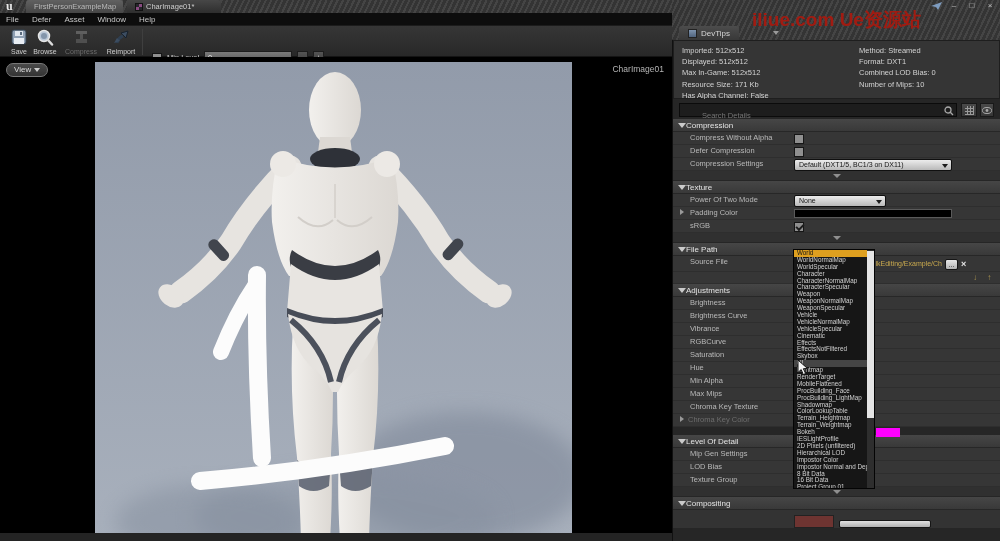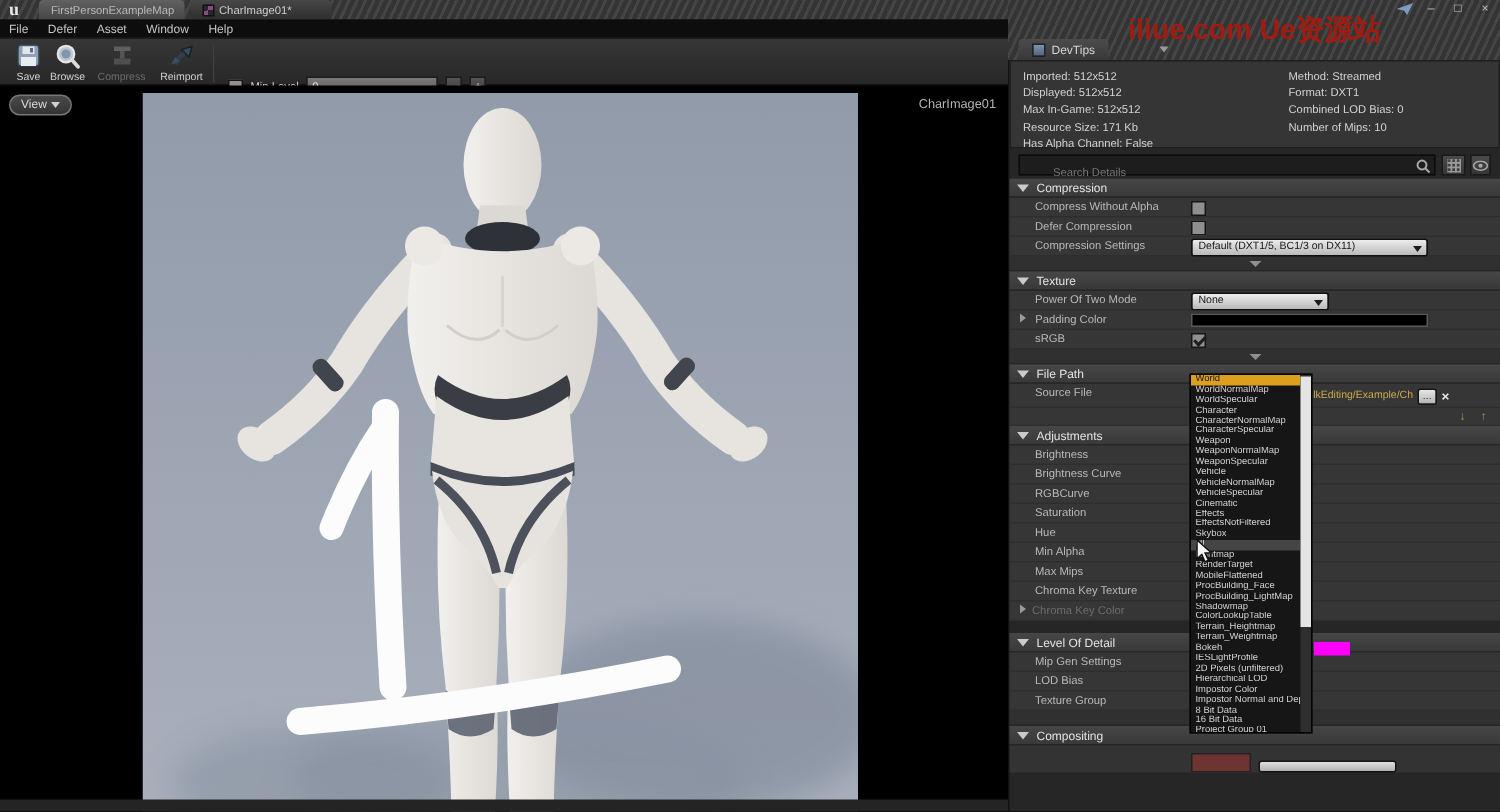--- a/index.html
+++ b/index.html
@@ -75,21 +75,21 @@
     border:1px solid #0b0b0b;padding-left:18px;}
   .searchbox input{width:100%;height:100%;background:transparent;border:none;outline:none;
     color:#9a9a9a;font-size:7.5px;padding:0 16px 0 4px;font-family:inherit;}
   .mag{position:absolute;right:2px;top:2px;}
   .sq-btn{position:absolute;top:4px;width:16px;height:14px;background:linear-gradient(#4a4a4a,#363636);
     border:1px solid #191919;display:flex;align-items:center;justify-content:center;}
   .gridglyph{width:9px;height:9px;background-image:linear-gradient(#9a9a9a 1px,transparent 1px),
     linear-gradient(90deg,#9a9a9a 1px,transparent 1px);background-size:3px 3px;background-position:-1px -1px;}
 
   .shead{height:13px;background:linear-gradient(#464646,#393939);border-bottom:1px solid #272727;
-    display:flex;align-items:center;gap:5px;padding-left:5px;font-size:8px;color:#e3e3e3;}
+    display:flex;align-items:center;padding-left:5px;font-size:8px;color:#e3e3e3;}
   .shead .tri{width:0;height:0;border-left:4px solid transparent;border-right:4px solid transparent;
     border-top:5px solid #cacaca;}
   .prow{position:relative;height:13px;background:#363636;border-bottom:1px solid #2e2e2e;
     font-size:7.5px;color:#b9b9b9;line-height:12px;padding-left:17px;white-space:nowrap;}
   .prow.disabled{color:#6d6d6d;}
   .prow.expander::before{content:"";display:inline-block;width:0;height:0;border-left:4px solid #9a9a9a;
     border-top:3px solid transparent;border-bottom:3px solid transparent;margin:0 4px 0 -10px;}
   .pval{position:absolute;left:121px;top:1px;height:11px;display:flex;align-items:center;}
   .combo{height:12px;background:linear-gradient(#ececec,#b9b9b9);border:1px solid #101010;border-radius:2px;
     color:#161616;font-size:7px;line-height:10px;padding:0 12px 0 4px;position:relative;white-space:nowrap;overflow:hidden;}
@@ -388,20 +388,21 @@
       <span class="updown">↓ ↑</span>
     </div>
 
     <div class="shead">
       <span class="tri"></span>
       <span>Adjustments</span>
     </div>
     <div>
         <div class="prow">Brightness</div>
         <div class="prow">Brightness Curve</div>
+        <div class="prow">Vibrance</div>
         <div class="prow">RGBCurve</div>
         <div class="prow">Saturation</div>
         <div class="prow">Hue</div>
         <div class="prow">Min Alpha</div>
         <div class="prow">Max Mips</div>
         <div class="prow">Chroma Key Texture</div>
         <div class="prow disabled expander">Chroma Key Color</div>
       </div>
     <div class="gap"></div>
 

